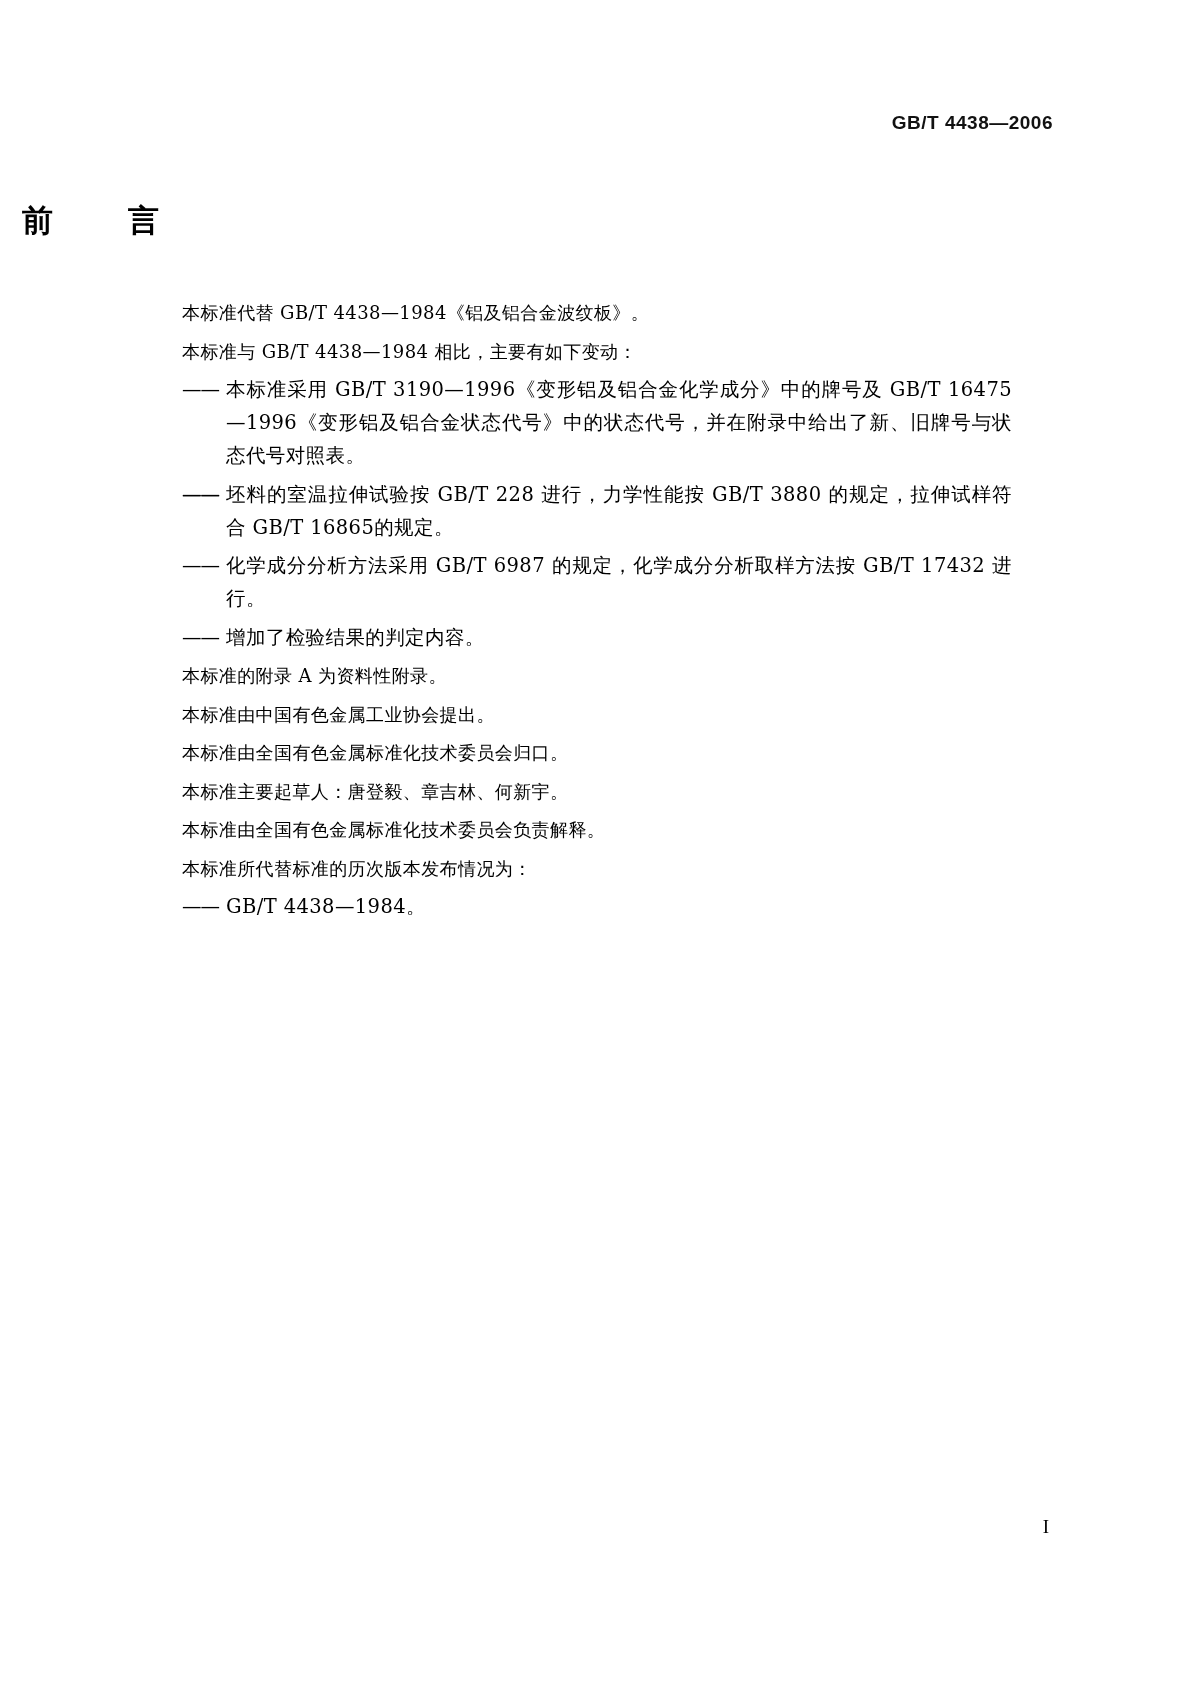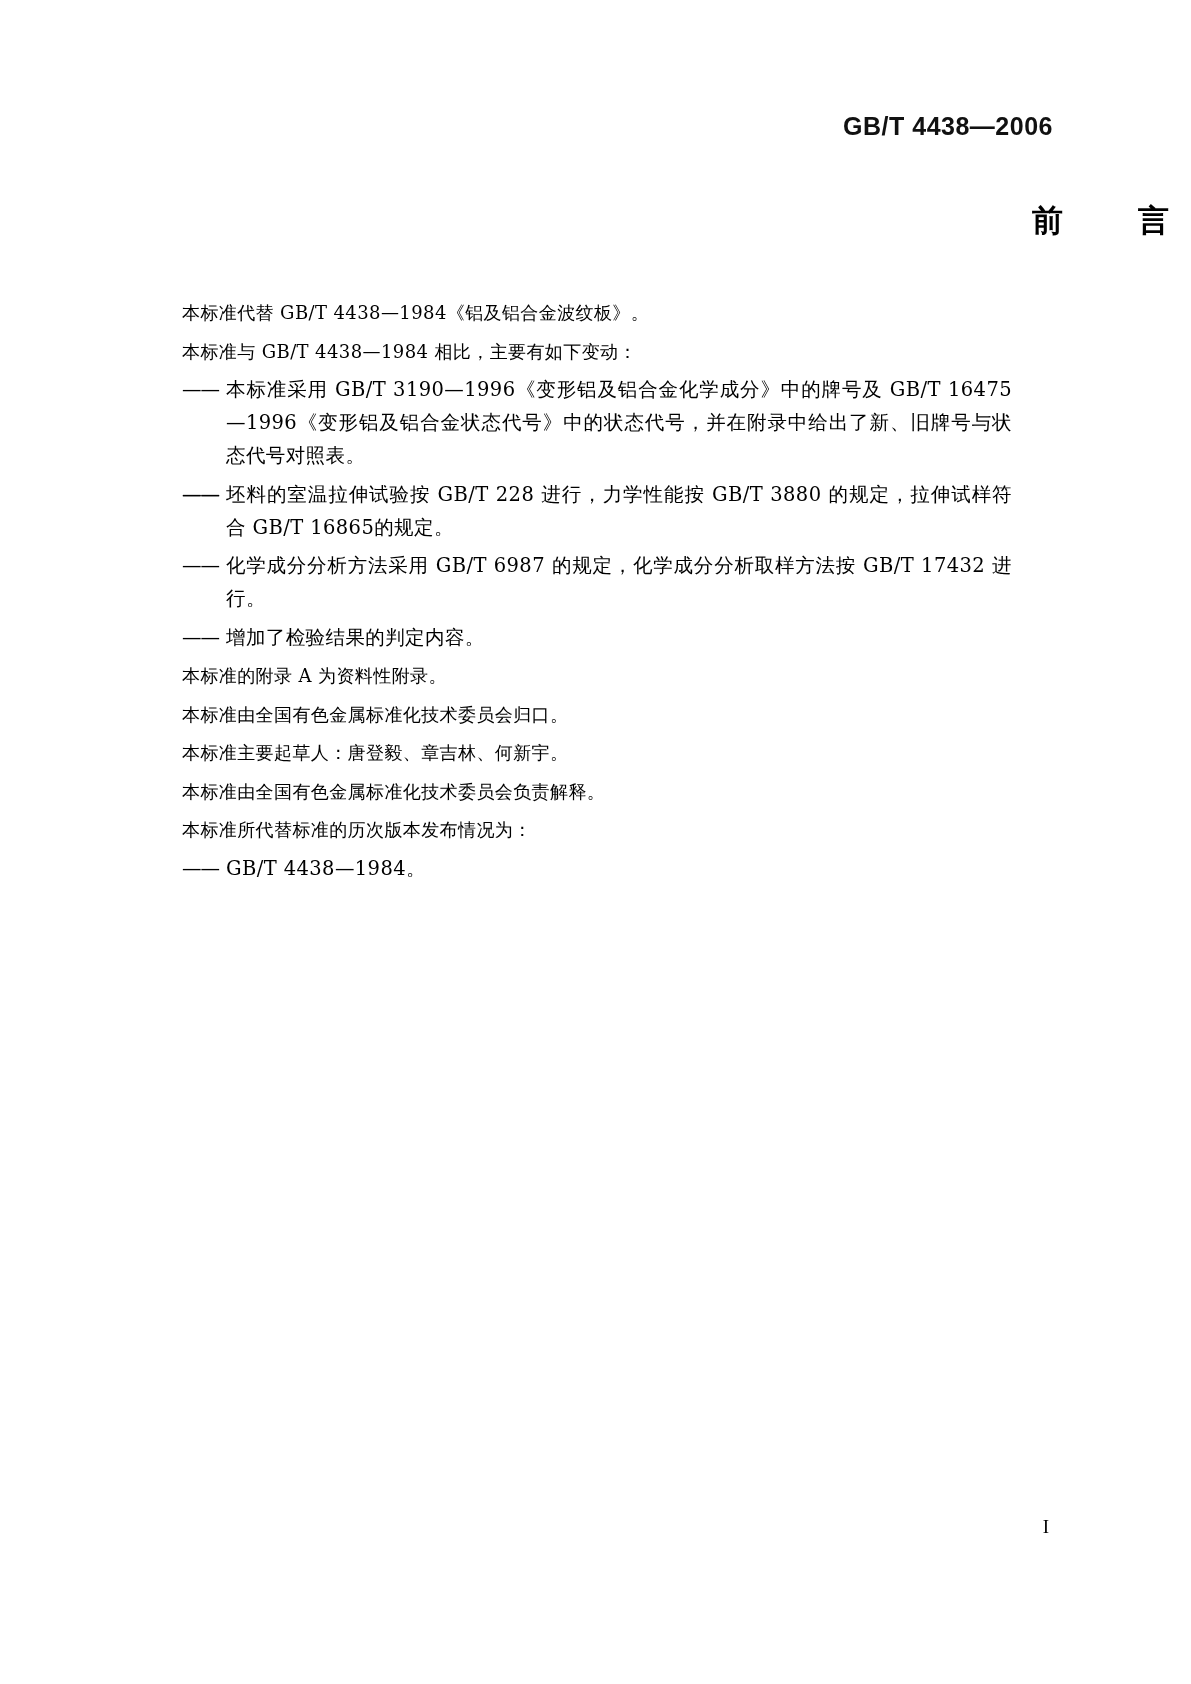--- a/index.html
+++ b/index.html
@@ -14,31 +14,31 @@
     background: #ffffff;
     font-family: "Liberation Serif", "DejaVu Serif", serif;
     color: #000000;
     overflow: hidden;
   }
   .header {
     position: absolute;
     top: 112px;
     right: 138px;
     font-family: "Liberation Sans", "DejaVu Sans", sans-serif;
-    font-size: 25px;
+    font-size: 19px;
     font-weight: 700;
     letter-spacing: 0.5px;
     color: #111;
   }
   .title {
     position: absolute;
     top: 200px;
     left: 0;
     width: 1191px;
-    text-align: right;
+    text-align: left;
     font-family: "DejaVu Sans", "Liberation Sans", sans-serif;
     font-size: 31px;
     font-weight: 700;
     letter-spacing: 22px;
     text-indent: 22px;
     color: #000;
   }
   .body-block {
     position: absolute;
     top: 296px;
@@ -92,20 +92,21 @@
     <p class="para">本标准代替 GB/T 4438—1984《铝及铝合金波纹板》。</p>
     <p class="para">本标准与 GB/T 4438—1984 相比，主要有如下变动：</p>
 
     <p class="dash-item"><span class="dash">——</span><span>本标准采用 GB/T 3190—1996《变形铝及铝合金化学成分》中的牌号及 GB/T 16475—1996《变形铝及铝合金状态代号》中的状态代号，并在附录中给出了新、旧牌号与状态代号对照表。</span></p>
     <p class="dash-item"><span class="dash">——</span></p>
     <p class="dash-item"><span class="dash">——</span><span>坯料的室温拉伸试验按 GB/T 228 进行，力学性能按 GB/T 3880 的规定，拉伸试样符合 GB/T 16865的规定。</span></p>
     <p class="dash-item"><span class="dash">——</span><span>化学成分分析方法采用 GB/T 6987 的规定，化学成分分析取样方法按 GB/T 17432 进行。</span></p>
     <p class="dash-item"><span class="dash">——</span><span>增加了检验结果的判定内容。</span></p>
 
     <p class="para">本标准的附录 A 为资料性附录。</p>
+    <p class="para">本标准由中国有色金属工业协会提出。</p>
     <p class="para">本标准由全国有色金属标准化技术委员会归口。</p>
     <p class="para">本标准主要起草人：唐登毅、章吉林、何新宇。</p>
     <p class="para">本标准由全国有色金属标准化技术委员会负责解释。</p>
     <p class="para">本标准所代替标准的历次版本发布情况为：</p>
 
     <p class="dash-item"><span class="dash">——</span><span>GB/T 4438—1984。</span></p>
 
   </div>
 
   <div class="footer-page">I</div>

